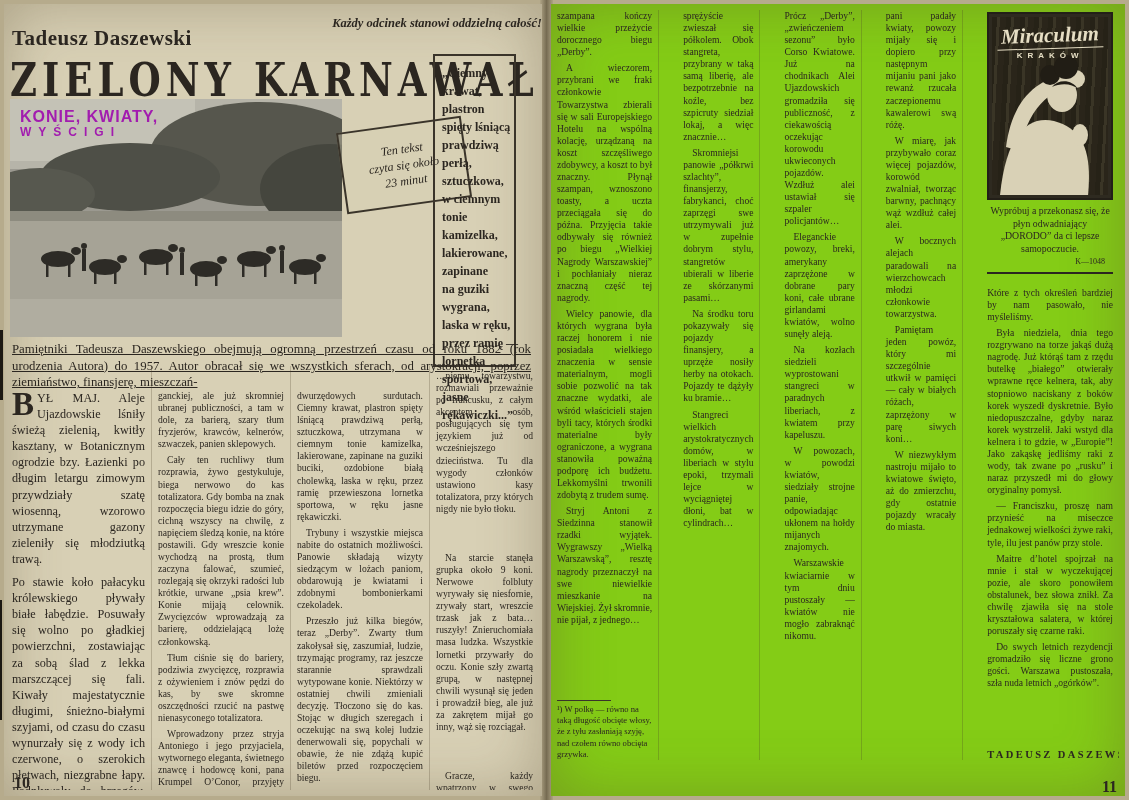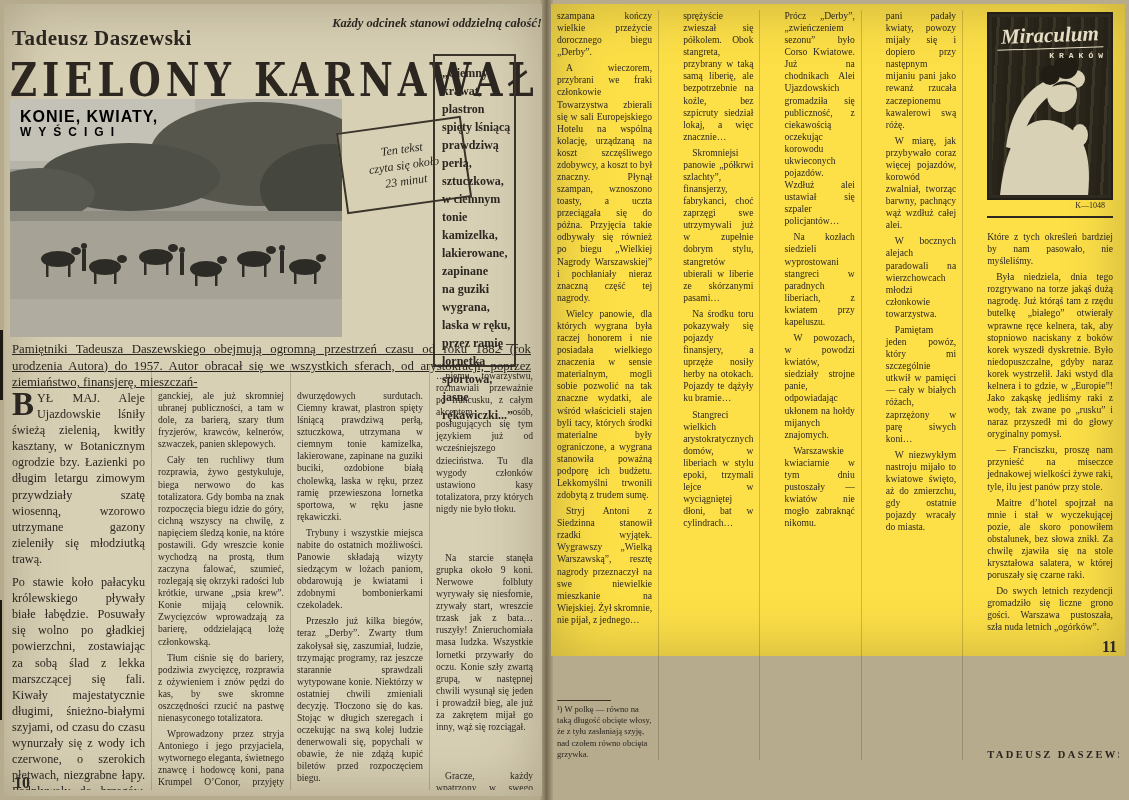--- a/index.html
+++ b/index.html
@@ -1,36 +1,36 @@
 <!DOCTYPE html>
 <html lang="pl"><head>
 <meta charset="utf-8">
 <style>
   html,body{margin:0;padding:0;background:#8f866d;}
   .stage{position:relative;width:1129px;height:800px;background:#b6ab8c;overflow:hidden;
          font-family:"Liberation Serif","DejaVu Serif",serif;color:#2b2620;}
   .page{position:absolute;box-shadow:inset 0 0 60px rgba(90,75,45,.35);}
   .page-left{left:4px;top:4px;width:538px;height:792px;background:#d8d0b5;}
-  .page-right{left:551px;top:4px;width:574px;height:652px;background:#fde047;}
+  .page-right{left:551px;top:4px;width:574px;height:792px;background:#84cc16;}
   .gutter{position:absolute;left:540px;top:0;width:13px;height:800px;
           background:linear-gradient(90deg,rgba(60,48,25,.05),rgba(40,30,12,.45) 50%,rgba(60,48,25,.08));}
   .edge-mark{position:absolute;background:#1c1812;}
 
   
   .slogan{position:absolute;left:328px;top:12px;width:210px;text-align:center;
           font-style:italic;font-weight:bold;font-size:12.5px;}
   .author{position:absolute;left:8px;top:22px;font-size:21px;font-weight:bold;letter-spacing:.5px;}
   .title{position:absolute;left:6px;top:48px;font-size:37px;font-weight:bold;letter-spacing:5px;
          white-space:nowrap;transform:scaleY(1.25);transform-origin:left top;font-family:"DejaVu Serif",serif;}
 
   
   .photo{position:absolute;left:6px;top:95px;width:332px;height:238px;overflow:hidden;
          filter:saturate(.6);}
   .kicker{position:absolute;left:16px;top:104px;font-family:"Liberation Sans",sans-serif;
-          font-weight:bold;color:#000000;line-height:1.15;}
+          font-weight:bold;color:#a21caf;line-height:1.15;}
   .kicker .l1{font-size:16px;letter-spacing:1px;}
   .kicker .l2{font-size:12px;letter-spacing:7px;}
 
   
   .notebox{position:absolute;left:337px;top:120px;width:122px;height:78px;border:2px solid #3a342a;
            transform:rotate(-8deg);display:flex;align-items:center;justify-content:center;
            text-align:center;font-style:italic;font-size:12px;line-height:1.35;background:rgba(216,208,181,.4);}
 
   
   .pullquote{position:absolute;left:429px;top:50px;width:83px;height:313px;border:2px solid #3a342a;
@@ -67,22 +67,22 @@
   .pn11{right:8px;bottom:0px;}
 
   
   .ad{margin:2px 0 6px;}
   .ad-frame{border:2px solid #231f18;background:#2e2a20;padding:3px;}
   .ad-art{position:relative;height:178px;
           background:repeating-linear-gradient(93deg,#262217 0 5px,#3a3526 5px 8px,#2a251a 8px 14px);}
   .ad-brand{position:absolute;left:0;right:0;top:6px;text-align:center;color:#e6dec4;
             font-style:italic;font-weight:bold;font-size:21px;transform:rotate(-2deg);}
   .ad-brand span{border-bottom:1.5px solid #e6dec4;padding:0 4px 1px;}
-  .ad-city{position:absolute;left:0;right:0;top:34px;text-align:right;color:#e6dec4;
-           font-family:Liberation Mono, monospace;font-size:8px;letter-spacing:5px;font-weight:bold;}
+  .ad-city{position:absolute;left:0;right:0;top:34px;text-align:center;color:#e6dec4;
+           font-family:Liberation Sans, sans-serif;font-size:8px;letter-spacing:5px;font-weight:bold;}
   .ad-fig{position:absolute;left:0;top:0;}
   .ad-caption{font-size:9.8px;line-height:1.3;text-align:center;margin-top:5px;}
   .ad-code{font-size:8px;text-align:right;padding-right:8px;margin-top:1px;}
   .ad-rule{border-top:2.5px solid #2b2620;margin:6px 0 7px;}
 
   .signature{margin-top:auto;font-weight:bold;font-size:10.5px;letter-spacing:2.4px;white-space:nowrap;}
 </style>
 </head>
 <body>
 
@@ -227,20 +227,21 @@
         <div class="footnote">¹) W polkę — równo na taką długość obcięte włosy, że z tyłu zasłaniają szyję, nad czołem równo obcięta grzywka.</div>
       </div>
       <div class="col">
           <p>sprężyście zwieszał się półkolem. Obok stangreta, przybrany w taką samą liberię, ale bezpotrzebnie na koźle, bez szpicruty siedział lokaj, a więc znacznie…</p>
           <p>Skromniejsi panowie „półkrwi szlachty”, finansjerzy, fabrykanci, choć zaprzęgi swe utrzymywali już w zupełnie dobrym stylu, stangretów ubierali w liberie ze skórzanymi pasami…</p>
           <p>Na środku toru pokazywały się pojazdy finansjery, a uprzęże nosiły herby na otokach. Pojazdy te dążyły ku bramie…</p>
           <p>Stangreci wielkich arystokratycznych domów, w liberiach w stylu epoki, trzymali lejce w wyciągniętej dłoni, bat w cylindrach…</p>
         </div>
       <div class="col">
           <p>Prócz „Derby”, „zwieńczeniem sezonu” było Corso Kwiatowe. Już na chodnikach Alei Ujazdowskich gromadziła się publiczność, z ciekawością oczekując korowodu ukwieconych pojazdów. Wzdłuż alei ustawiał się szpaler policjantów…</p>
+          <p>Eleganckie powozy, breki, amerykany zaprzężone w dobrane pary koni, całe ubrane girlandami kwiatów, wolno sunęły aleją.</p>
           <p>Na kozłach siedzieli wyprostowani stangreci w paradnych liberiach, z kwiatem przy kapeluszu.</p>
           <p>W powozach, w powodzi kwiatów, siedziały strojne panie, odpowiadając ukłonem na hołdy mijanych znajomych.</p>
           <p>Warszawskie kwiaciarnie w tym dniu pustoszały — kwiatów nie mogło zabraknąć nikomu.</p>
         </div>
       <div class="col">
           <p>pani padały kwiaty, powozy mijały się i dopiero przy następnym mijaniu pani jako rewanż rzucała zaczepionemu kawalerowi swą różę.</p>
           <p>W miarę, jak przybywało coraz więcej pojazdów, korowód zwalniał, tworząc barwny, pachnący wąż wzdłuż całej alei.</p>
           <p>W bocznych alejach paradowali na wierzchowcach młodzi członkowie towarzystwa.</p>
           <p>Pamiętam jeden powóz, który mi szczególnie utkwił w pamięci — cały w białych różach, zaprzężony w parę siwych koni…</p>
           <p>W niezwykłym nastroju mijało to kwiatowe święto, aż do zmierzchu, gdy ostatnie pojazdy wracały do miasta.</p>
@@ -257,20 +258,21 @@
                 <ellipse cx="70" cy="78" rx="15" ry="17" fill="#d9d1b6"></ellipse>
                 <circle cx="58" cy="58" r="10" fill="#211d15"></circle>
                 <circle cx="74" cy="50" r="12" fill="#211d15"></circle>
                 <path d="M60,70 C66,62 80,62 86,72 C80,66 68,66 60,70 Z" fill="#211d15"></path>
                 <ellipse cx="88" cy="118" rx="8" ry="11" fill="#d9d1b6"></ellipse>
               </svg>
               <div class="ad-brand"><span>Miraculum</span></div>
               <div class="ad-city">KRAKÓW</div>
             </div>
           </div>
+          <div class="ad-caption">Wypróbuj a przekonasz się, że płyn odwadniający „DORODO” da ci lepsze samopoczucie.</div>
           <div class="ad-code">K—1048</div>
           <div class="ad-rule"></div>
         </div>
 
         <div>
             <p>Które z tych określeń bardziej by nam pasowało, nie myśleliśmy.</p>
             <p>Była niedziela, dnia tego rozgrywano na torze jakąś dużą nagrodę. Już którąś tam z rzędu butelkę „białego” otwierały wprawne ręce kelnera, tak, aby stopniowo naciskany z boków korek wyszedł dyskretnie. Było niedopuszczalne, gdyby naraz korek wystrzelił. Jaki wstyd dla kelnera i to gdzie, w „Europie”! Jako zakąskę jedliśmy raki z wody, tak zwane po „rusku” i naraz przyszedł mi do głowy oryginalny pomysł.</p>
             <p>— Franciszku, proszę nam przynieść na miseczce jednakowej wielkości żywe raki, tyle, ilu jest panów przy stole.</p>
             <p>Maitre d’hotel spojrzał na mnie i stał w wyczekującej pozie, ale skoro ponowiłem obstalunek, bez słowa znikł. Za chwilę zjawiła się na stole kryształowa salatera, w której poruszały się czarne raki.</p>
             <p>Do swych letnich rezydencji gromadziło się liczne grono gości. Warszawa pustoszała, szła nuda letnich „ogórków”.</p>

